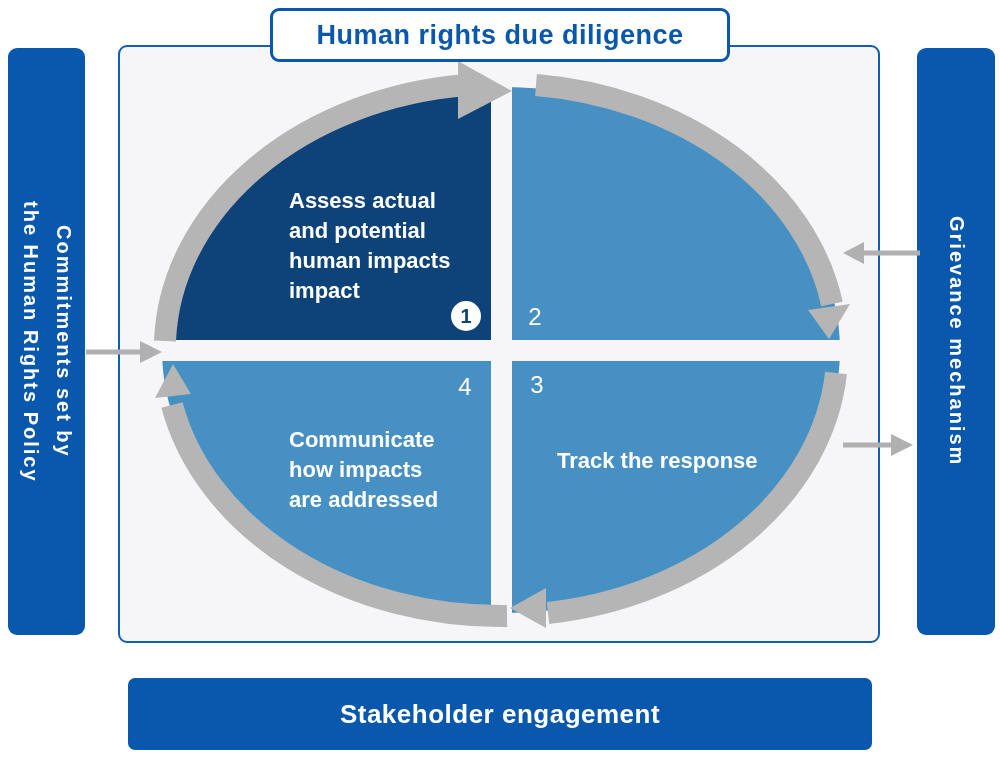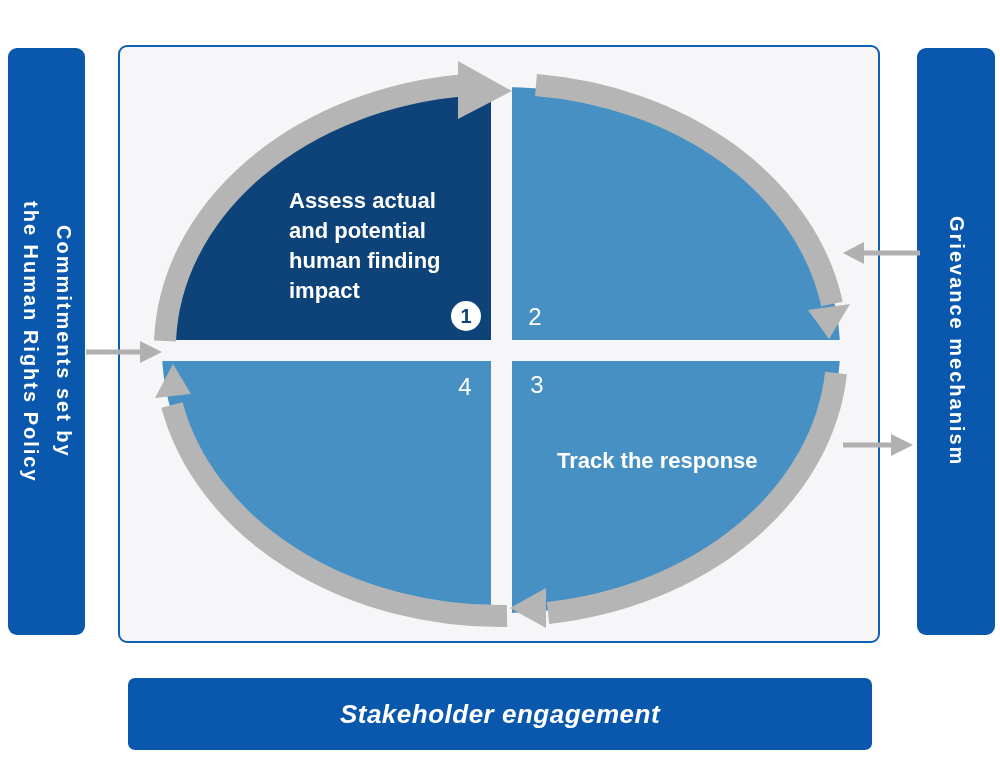--- a/index.html
+++ b/index.html
@@ -35,21 +35,21 @@
   .pillar .vtext{
     writing-mode:vertical-rl;text-orientation:mixed;
     color:#ffffff;font-weight:bold;font-size:20px;letter-spacing:2px;
     line-height:1.65;text-align:center;white-space:pre-line;
   }
   .bottom-bar{
     position:absolute;left:128px;top:678px;width:744px;height:72px;
     background:#0958ae;border-radius:7px;z-index:1;
     display:flex;align-items:center;justify-content:center;
   }
-  .bottom-bar span{color:#ffffff;font-size:26px;font-weight:bold;letter-spacing:.5px;font-style:italic;}
+  .bottom-bar span{color:#ffffff;font-size:26px;font-weight:bold;letter-spacing:.5px;}
 
   
   .q-label{
     position:absolute;color:#ffffff;font-weight:bold;font-size:22px;line-height:30px;z-index:2;
   }
   .q1-label{left:169px;top:139px;}
   .q2-label{left:425px;top:165px;}
   .q3-label{left:437px;top:399px;text-align:center;}
   .q4-label{left:169px;top:378px;}
 
@@ -96,30 +96,36 @@
       <g fill="#b5b5b5">
         <polygon points="338,14 392,44 338,72"></polygon>
         <polygon points="688,263 730,257 709,292"></polygon>
         <polygon points="426,541 426,581 390,561"></polygon>
         <polygon points="35,351 71,347 53,317"></polygon>
       </g>
     </svg>
 
     <div class="q-label q1-label pre">Assess actual
 and potential
-human finding
+human impacts
 impact</div>
     <div class="q-label q3-label pre">Track the response</div>
+    <div class="q-label q4-label pre">Communicate
+how impacts
+are addressed</div>
 
     <div class="num-badge">1</div>
     <div class="q-num num2">2</div>
     <div class="q-num num3">3</div>
     <div class="q-num num4">4</div>
   </div>
 
+  <div class="title-box">
+    <span>Human rights due diligence</span>
+  </div>
 
   <div class="pillar pillar-left">
     <div class="vtext">Commitments set by
 the Human Rights Policy</div>
   </div>
 
   <div class="pillar pillar-right">
     <div class="vtext">Grievance mechanism</div>
   </div>
 

